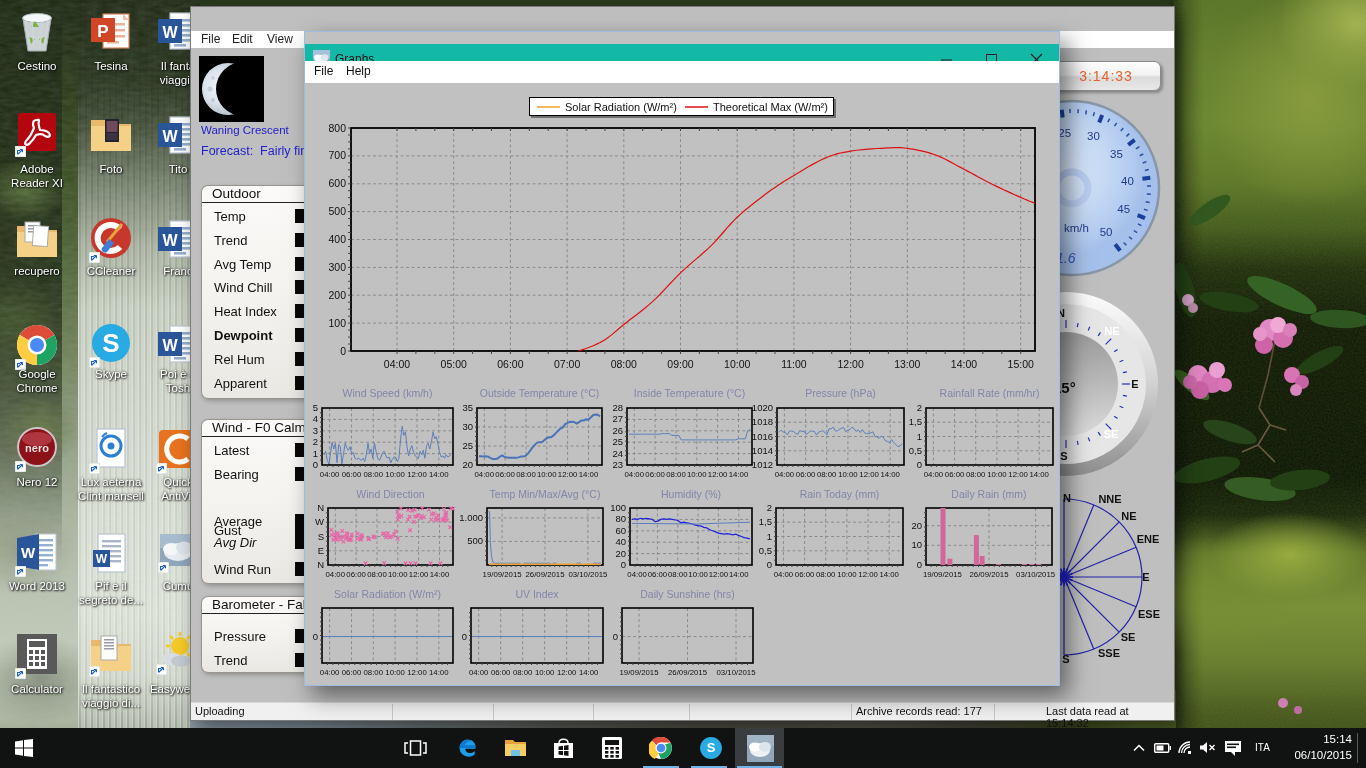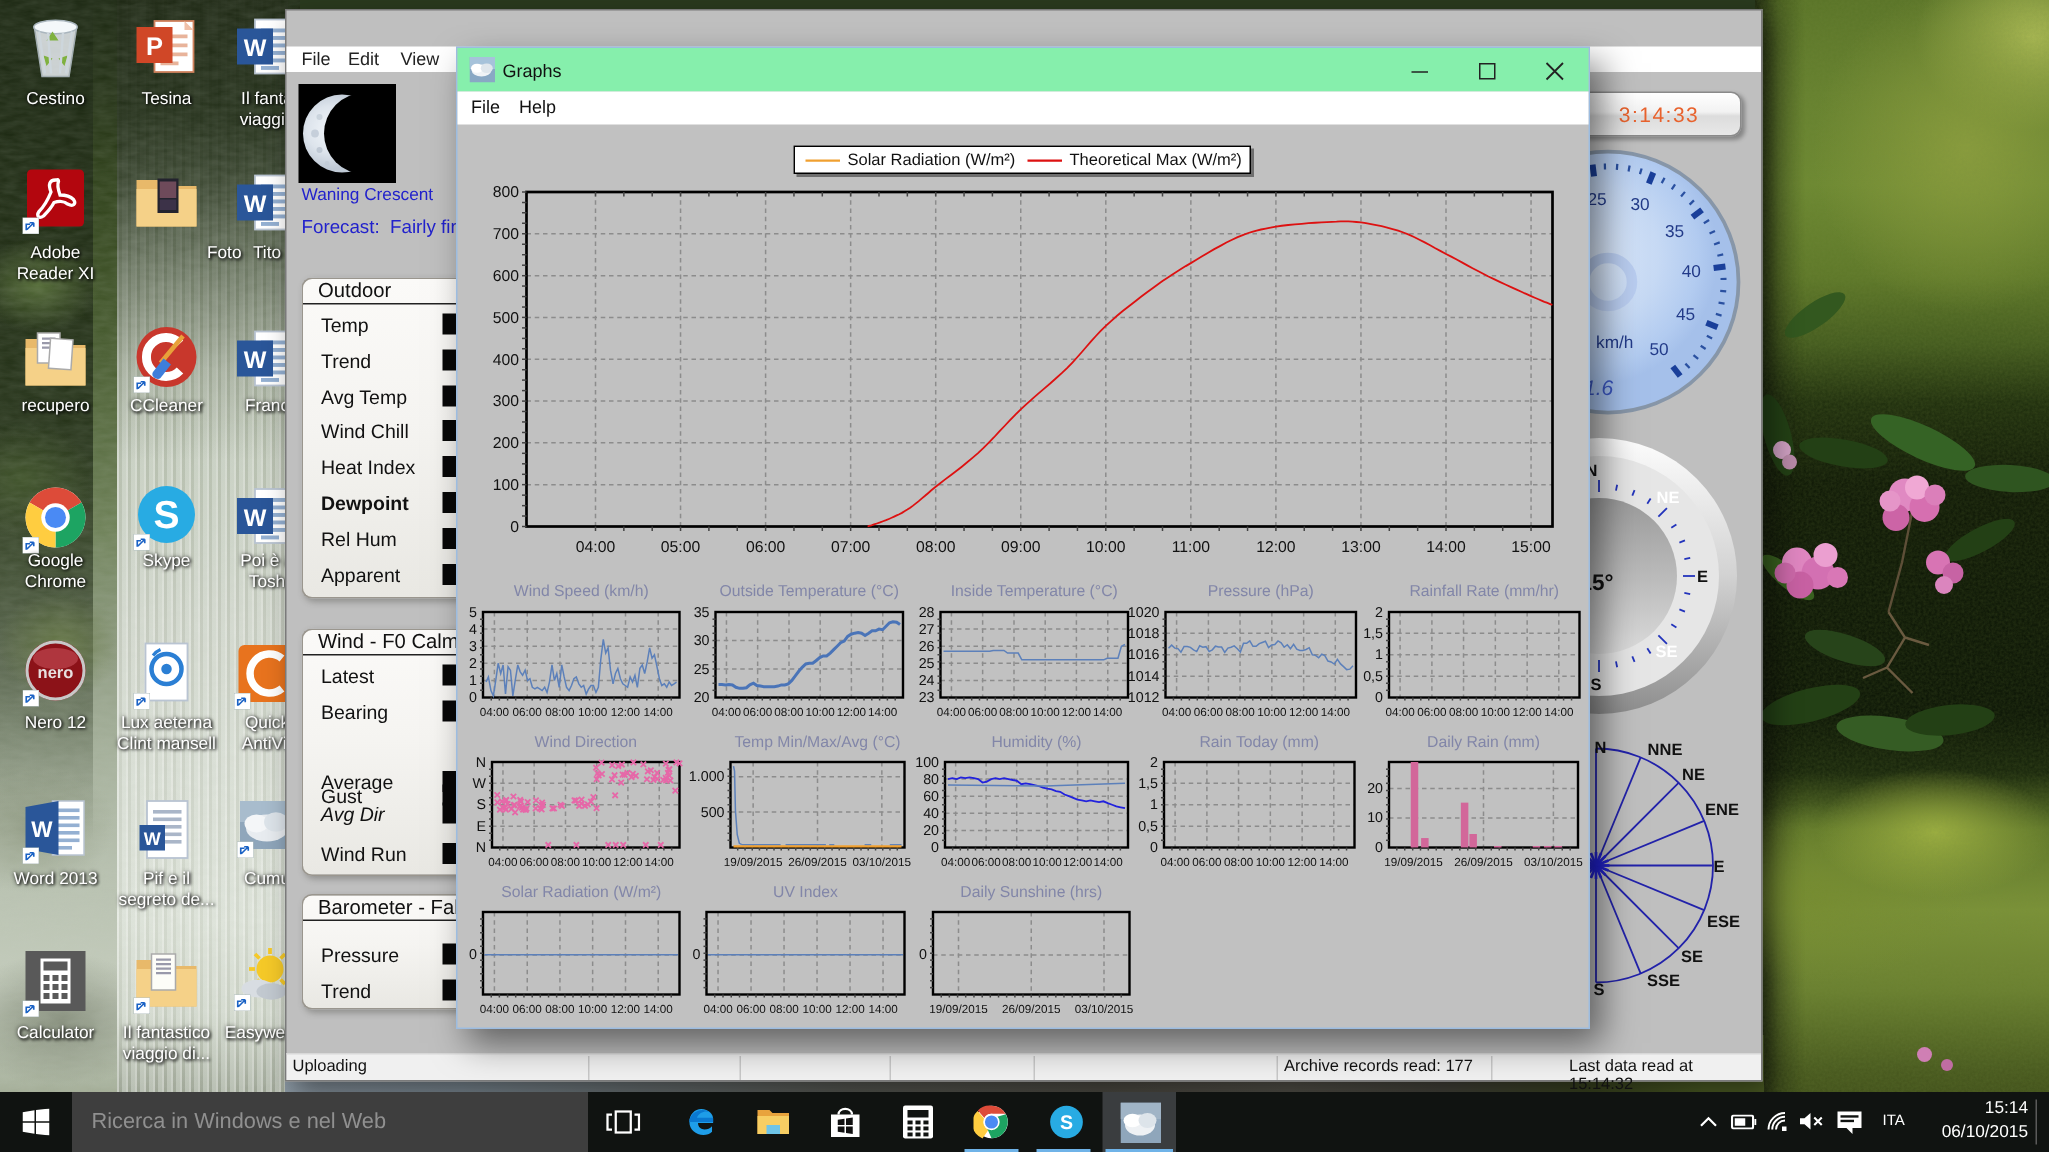--- a/index.html
+++ b/index.html
@@ -71,21 +71,21 @@
 .clockbtn { position:absolute; left:860px; top:54px; width:110px; height:30px; border-radius:7px;
   background:linear-gradient(180deg,#ffffff 0%,#f2f2f2 45%,#dcdcdc 55%,#e8e8e8 100%);
   border:1px solid #8a8a8a; box-shadow:2px 2px 3px rgba(0,0,0,.3);
   color:#e8622d; font-size:14px; text-align:center; line-height:28px; letter-spacing:1px; }
 
 .gsvg { position:absolute; left:0; top:0; }
 
 
 .gwin { position:absolute; left:304px; top:31px; width:756px; height:655px;
   background:#c1c1c1; border:1px solid #9cbce0; box-shadow:8px 10px 22px rgba(0,0,0,.5); }
-.gtitlebar { position:absolute; left:0; top:0; width:100%; height:29px; background:#86efac; }
+.gtitlebar { position:absolute; left:0; top:12px; width:100%; height:29px; background:#14b8a6; }
 .gtitlebar .wicon { position:absolute; left:8px; top:6px; }
 .gtitlebar .wtxt { position:absolute; left:30px; top:8px; font-size:12px; color:#111; }
 .gmenu { position:absolute; left:0; top:29px; width:100%; height:22px; background:#fff; font-size:12px; color:#111; }
 .gmenu span { position:absolute; top:3px; }
 .gclient { position:absolute; left:0; top:51px; width:754px; height:602px; }
 
 .legend { position:absolute; left:224px; top:14px; width:305px; height:19px; background:#fff; border:1px solid #000;
   box-shadow:2px 2px 0 rgba(90,90,90,.8); font-size:11px; color:#111; white-space:nowrap; overflow:hidden; }
 
 
@@ -234,21 +234,21 @@
       <div class="dlab" style="top:52px;">Adobe<br>Reader XI</div>
     </div>
 <div class="dicon" style="left:67px;top:114px;">
       <div class="dig" style="width:44px;height:40px;"><svg width="44" height="40" viewBox="0 0 44 40">
 <path d="M2,6 L16,6 L20,10 L42,10 L42,37 L2,37 Z" fill="#e8b96a"></path>
 <path d="M2,12 L42,12 L42,37 L2,37 Z" fill="#f5d188"></path>
           <rect x="16" y="5" width="14" height="23" fill="#23232e"></rect>
           <rect x="17.5" y="7" width="11" height="11" fill="#6e4a5a"></rect>
           <rect x="17.5" y="19" width="11" height="7" fill="#3c3248"></rect>
 </svg></div>
-      <div class="dlab" style="top:48px;text-align:right;">Foto</div>
+      <div class="dlab" style="top:48px;">Foto</div>
     </div>
 <div class="dicon" style="left:134px;top:114px;">
       <div class="dig" style="width:44px;height:44px;"><svg width="44" height="44" viewBox="0 0 44 44">
 <rect x="14" y="3" width="27" height="36" fill="#fff" stroke="#b9c4d2" stroke-width="1.2"></rect>
 <rect x="18" y="9" width="19" height="2.6" fill="#94b0d2"></rect>
           <rect x="18" y="14" width="19" height="2.6" fill="#94b0d2"></rect>
 <rect x="18" y="19" width="19" height="2.6" fill="#94b0d2"></rect>
           <rect x="18" y="24" width="19" height="2.6" fill="#94b0d2"></rect>
 <rect x="18" y="29" width="19" height="2.6" fill="#94b0d2"></rect>
           <rect x="18" y="34" width="12" height="2.6" fill="#94b0d2"></rect>
@@ -1729,21 +1729,20 @@
 
 <text x="382.5" y="515" class="ct" text-anchor="middle">Daily Sunshine (hrs)</text>
       </svg>
     </div>
   </div>
 
   <div class="tbar">
     <svg class="tico" style="left:15px;top:11px;" width="18" height="18" viewBox="0 0 18 18">
       <path d="M0,2.5 L8,1.2 L8,8.5 L0,8.5 Z M9,1 L18,0 L18,8.5 L9,8.5 Z M0,9.5 L8,9.5 L8,16.8 L0,15.5 Z M9,9.5 L18,9.5 L18,18 L9,17 Z" fill="#fff"></path>
     </svg>
-    <div class="tsearch">Ricerca in Windows e nel Web</div>
     <svg class="tico" style="left:404px;top:12px;" width="23" height="16" viewBox="0 0 23 16">
       <path d="M4,3 L1,3 L1,13 L4,13 M19,3 L22,3 L22,13 L19,13" stroke="#fff" stroke-width="1.5" fill="none"></path>
       <rect x="6.5" y="1" width="10" height="14" stroke="#fff" stroke-width="1.5" fill="none"></rect>
     </svg>
     <svg class="tico" style="left:456px;top:8px;" width="23" height="24" viewBox="0 0 32 32">
       <path d="M5,16 C5,9 10,4 16,4 C23,4 27,9 27,13 L27,17 L13,17 C13,21 16,23 19,23 C22,23 24,22 26,20 L26,25 C24,27 21,28 18,28 C11,28 5,23 5,16 Z" fill="#1e9de8"></path>
       <path d="M5,14 C7,7 16,2 24,7 C20,5 14,7 12,12 L27,12 L27,16 L5,16 Z" fill="#0a78d0"></path>
     </svg>
     <svg class="tico" style="left:504px;top:9px;" width="23" height="22" viewBox="0 0 23 22">
       <path d="M1,3 L9,3 L11,5 L22,5 L22,19 L1,19 Z" fill="#e8a33d"></path>

